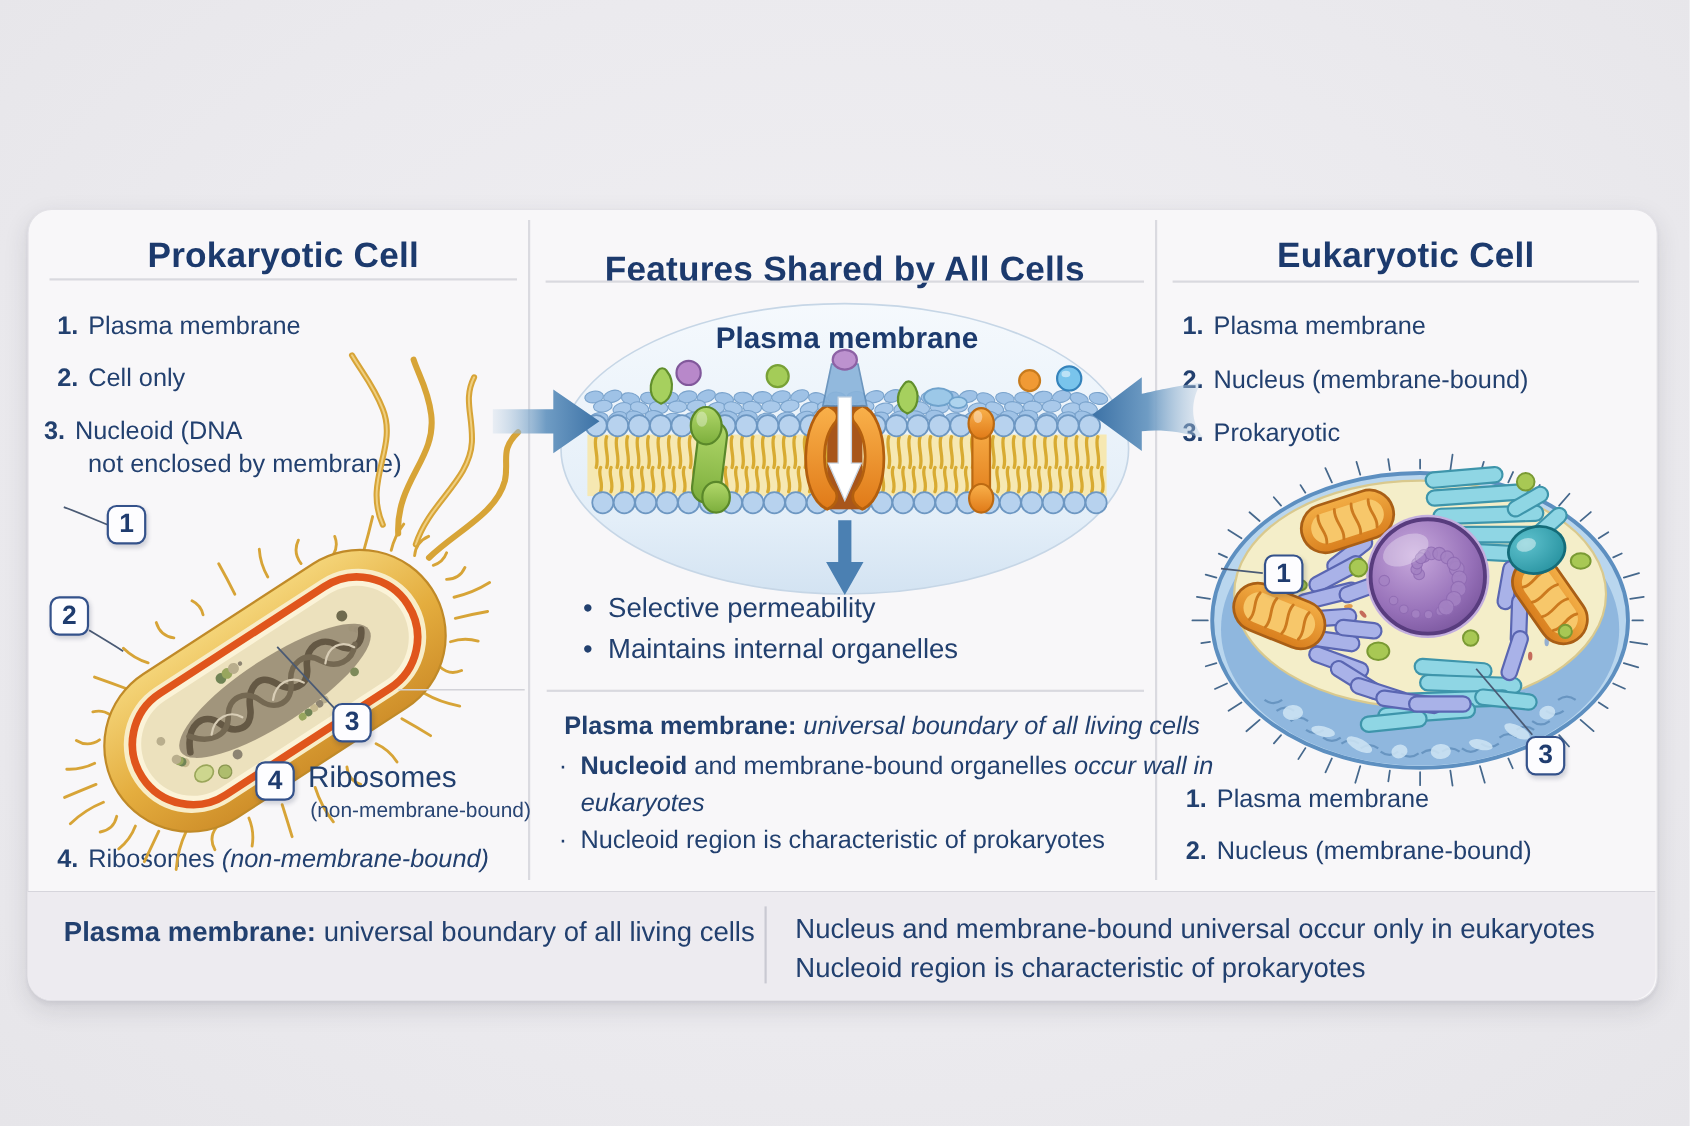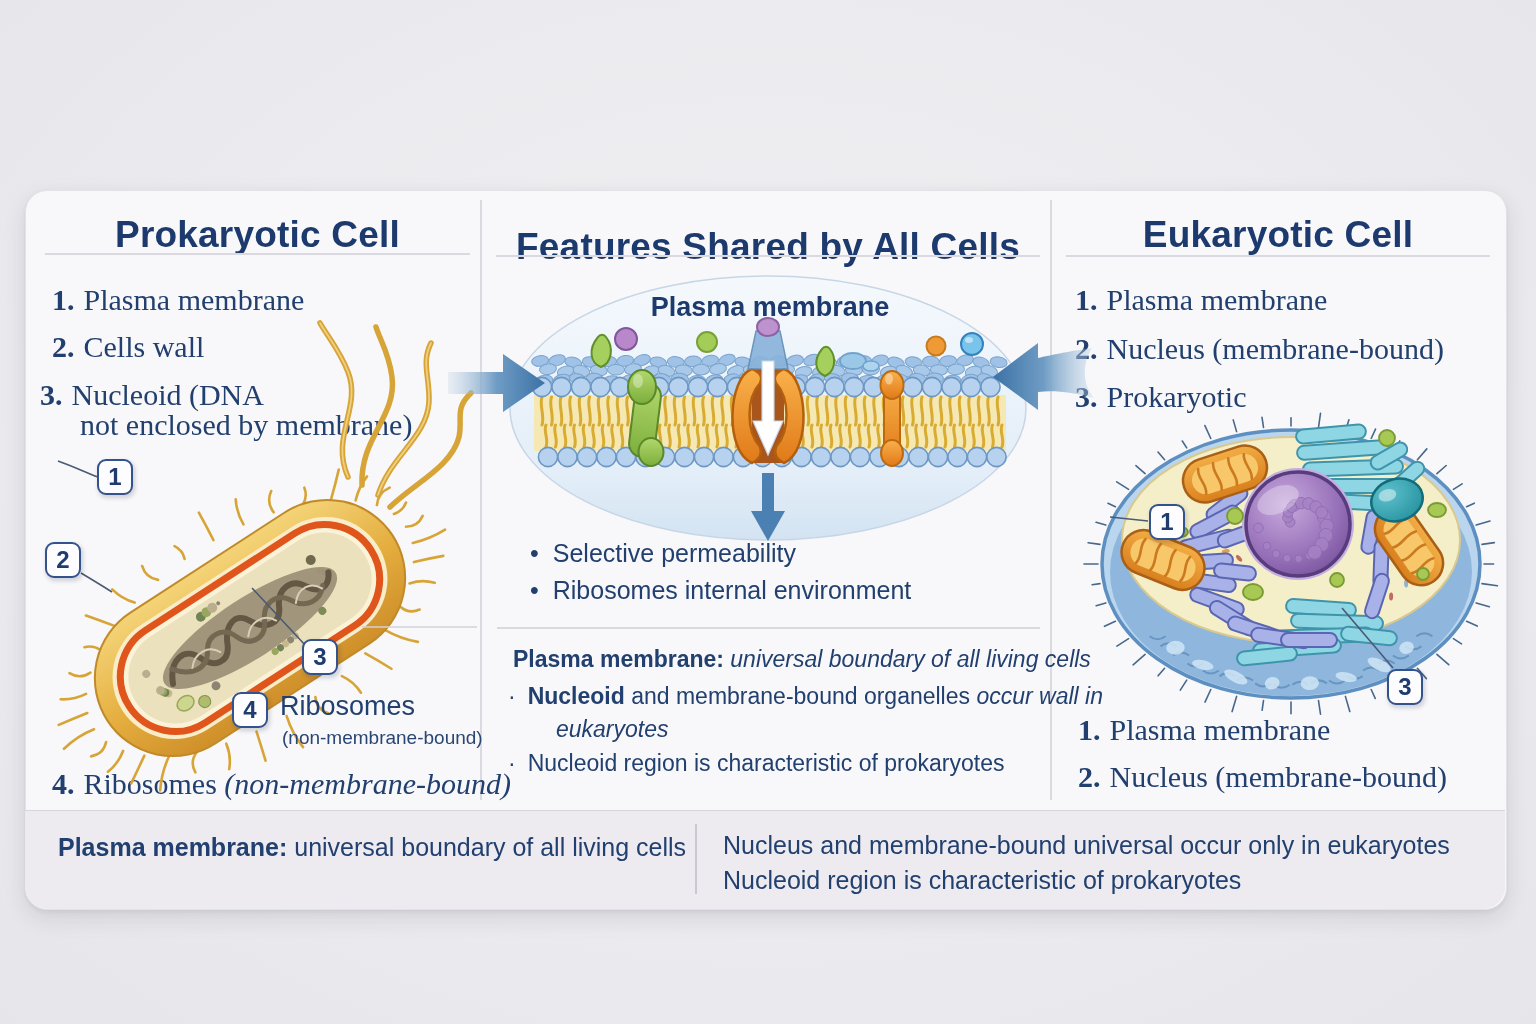--- a/index.html
+++ b/index.html
@@ -8,22 +8,22 @@
     background:radial-gradient(ellipse at 50% 45%, #f1f0f3 0%, #ebeaee 60%, #e6e5e9 100%);
     font-family:"Liberation Sans", sans-serif;color:#1f3c6f;
   }
   .card{
     position:absolute;left:25px;top:190px;width:1480px;height:718px;
     background:#f8f7f9;border:1px solid #e3e2e7;border-radius:22px;
     box-shadow:0 8px 22px rgba(40,40,60,.12), 0 2px 4px rgba(40,40,60,.06);
   }
   .vdiv{position:absolute;top:200px;height:600px;width:2px;background:#dadae0;}
   .hdiv{position:absolute;height:2px;background:#d9d9df;}
-  .col-title{position:absolute;top:214px;font-size:37px;font-weight:700;text-align:center;color:#1c3a6d;letter-spacing:.2px;}
-  .feat{position:absolute;font-size:30px;color:#22406f;white-space:nowrap;font-family:Liberation Serif, serif;}
+  .col-title{position:absolute;top:214px;font-size:32px;font-weight:700;text-align:center;color:#1c3a6d;letter-spacing:.2px;}
+  .feat{position:absolute;font-size:23px;color:#22406f;white-space:nowrap;}
   .feat .num{font-weight:700;margin-right:9px;}
   .feat .ital{font-style:italic;}
   .plate{
     position:absolute;width:36px;height:36px;background:#fdfdff;
     border:2.5px solid #34528b;border-radius:9px;box-sizing:border-box;
     display:flex;align-items:center;justify-content:center;
     font-size:24px;font-weight:700;color:#1f3c6f;
     box-shadow:1.5px 2.5px 4px rgba(30,40,70,.18);z-index:6;
   }
   .plate-label{position:absolute;font-size:27px;color:#22406f;z-index:6;}
@@ -51,21 +51,21 @@
 <div class="vdiv" style="left:480px;"></div>
 <div class="vdiv" style="left:1050px;"></div>
 
 <div class="col-title" style="left:45px;width:425px;">Prokaryotic Cell</div>
 <div class="hdiv" style="left:45px;top:253px;width:425px;"></div>
 
 <div class="feat" style="left:52px;top:283px;">
   <span class="num">1.</span><span>Plasma membrane</span>
 </div>
 <div class="feat" style="left:52px;top:330px;">
-  <span class="num">2.</span><span>Cells wall</span>
+  <span class="num">2.</span><span>Cell only</span>
 </div>
 <div class="feat" style="left:40px;top:378px;">
   <span class="num">3.</span><span>Nucleoid (DNA</span>
 </div>
 <div class="feat" style="left:80px;top:408px;">
   <span>not enclosed by membrane)</span>
 </div>
 <div class="feat" style="left:52px;top:767px;">
   <span class="num">4.</span><span>Ribosomes</span>&nbsp;<span class="ital">(non-membrane-bound)</span>
 </div>
@@ -357,34 +357,34 @@
         <stop offset="1" stop-color="#3c72a6"></stop>
   </linearGradient>
     </defs>
   <path d="M104,8 C76,12 64,15 50,18 L50,3 L5,37 L50,70 L50,52 C66,50 84,52 106,58 C94,44 94,24 104,8 Z" fill="url(#arrR)"></path>
 </svg>
 
 <div class="bullet-line" style="left:530px;top:539px;">
   <span class="dot">•</span><span>Selective permeability</span>
 </div>
 <div class="bullet-line" style="left:530px;top:576px;">
-  <span class="dot">•</span><span>Ribosomes internal environment</span>
+  <span class="dot">•</span><span>Maintains internal organelles</span>
 </div>
 <div class="hdiv" style="left:497px;top:627px;width:543px;height:1.5px;"></div>
 
 <div class="note-row" style="left:513px;top:646px;">
   <span class="b" style="font-weight:700;">Plasma membrane:</span>
   <span class="i" style="font-style:italic;">universal boundary of all living cells</span>
 </div>
 <div class="note-row" style="left:508px;top:683px;">
   <span class="mini">·</span><span style="font-weight:700;">Nucleoid</span>
   <span>and membrane-bound organelles</span>
   <span style="font-style:italic;">occur wall in</span>
 </div>
-<div class="note-row" style="left:556px;top:716px;font-style:italic;text-align:right;">
+<div class="note-row" style="left:528px;top:716px;font-style:italic;text-align:right;">
   <span>eukaryotes</span>
 </div>
 <div class="note-row" style="left:508px;top:750px;">
   <span class="mini">·</span><span>Nucleoid region is characteristic of prokaryotes</span>
 </div>
 
 <div class="col-title" style="left:1066px;width:424px;">Eukaryotic Cell</div>
 <div class="hdiv" style="left:1066px;top:255px;width:424px;"></div>
 
 <div class="feat" style="left:1075px;top:283px;">

